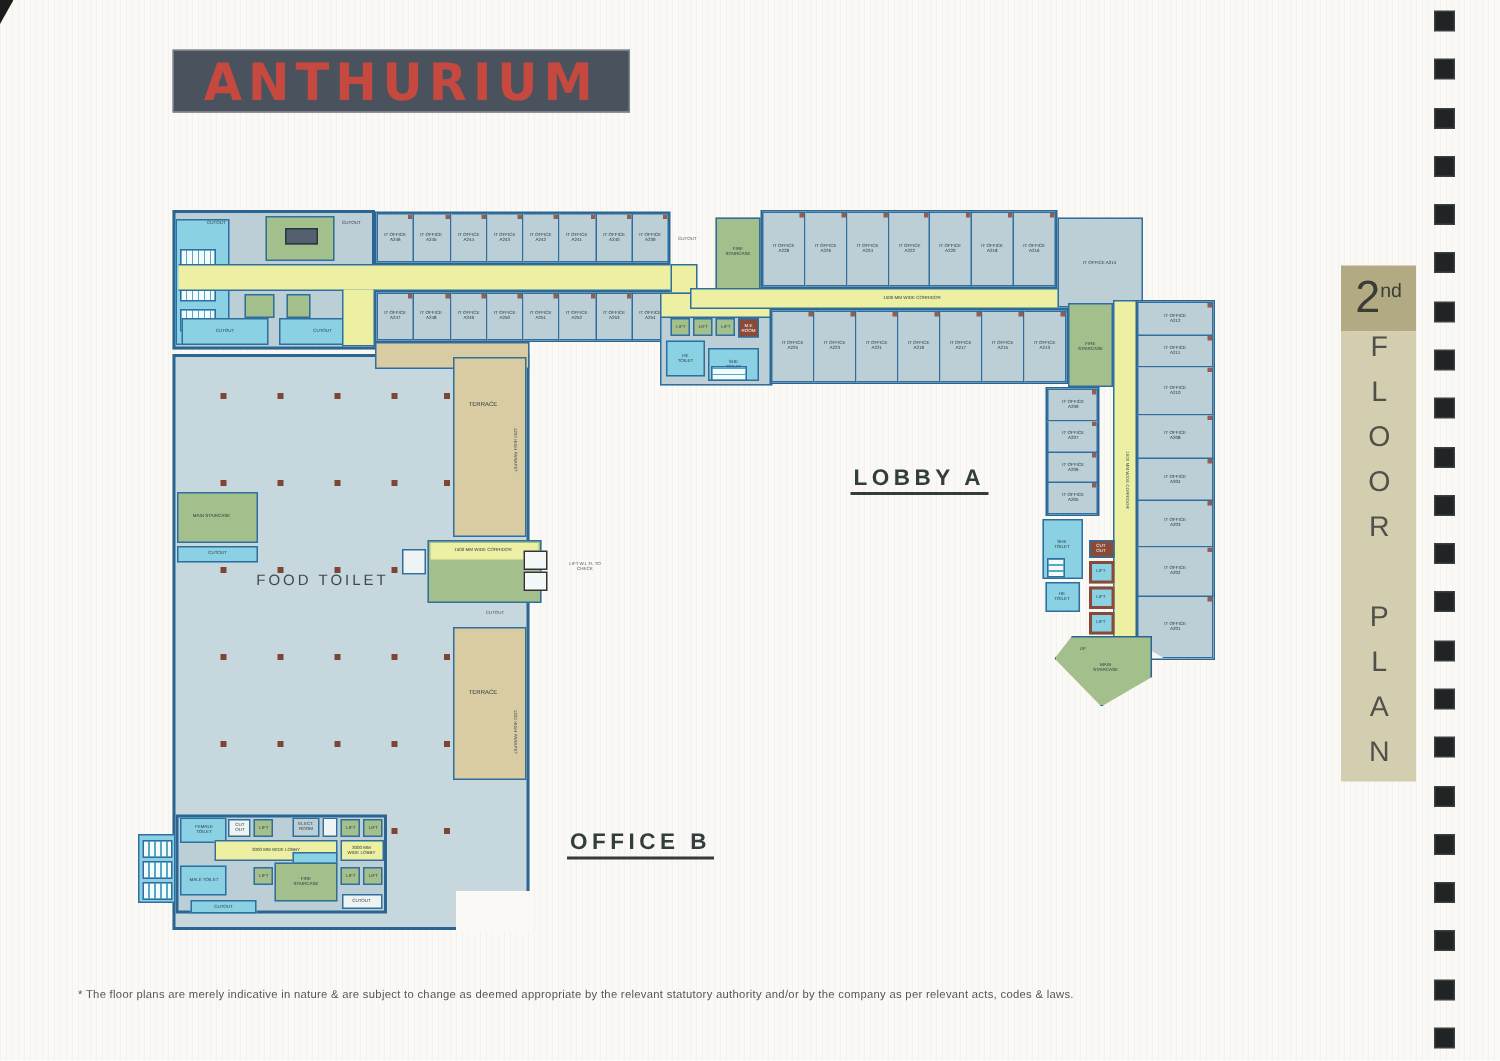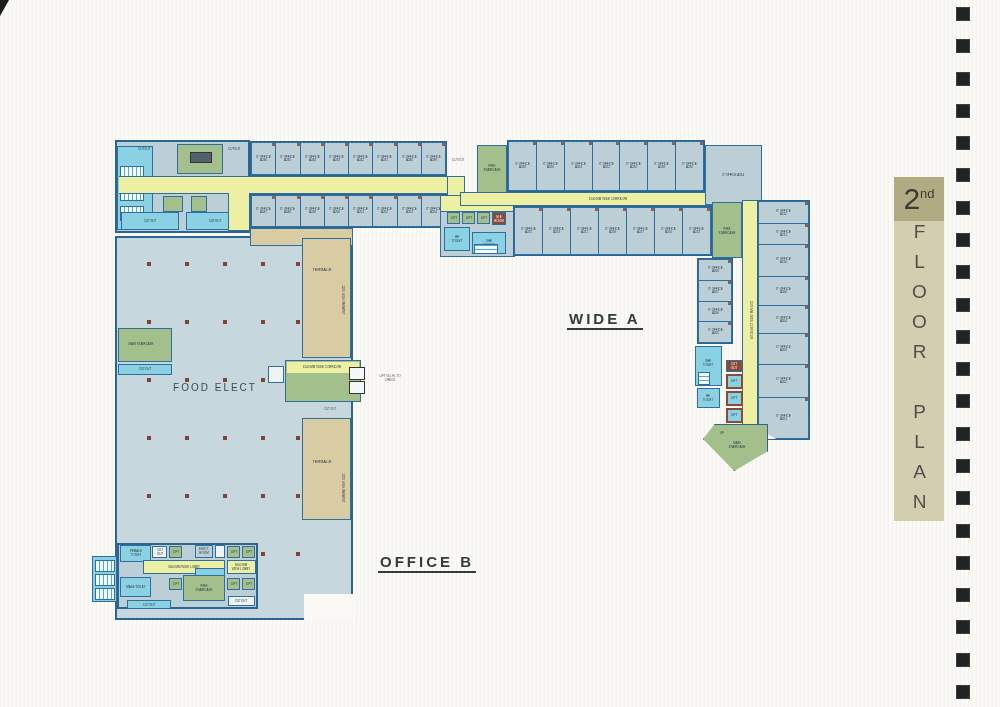--- a/index.html
+++ b/index.html
@@ -65,20 +65,23 @@
   .liftbox{position:absolute;background:#f5f8f8;border:1.2px solid #333;}
   .dot{position:absolute;width:4px;height:4px;background:#7e4537;}
 </style>
 </head>
 <body>
 
 <div class="page">
 
   <div class="corner"></div>
 
+  <div class="logo">
+    <span>ANTHURIUM</span>
+  </div>
 
   <div class="tab2nd">
     <span class="num">2</span>
       <sup>nd</sup>
   </div>
   <div class="tabstrip">
     <span>FLOOR PLAN</span>
   </div>
   <div id="filmstrip">
       <div class="fsq"></div>
@@ -144,21 +147,21 @@
     <div class="abs tan w" style="left:250px;top:228px;width:103px;height:18px;"></div>
     <div class="abs tan w" style="left:302px;top:238px;width:49px;height:120px;"></div>
     <div class="lblc" style="left:322px;top:270px;font-size:8px;">TERRACE</div>
     <div class="vlbl" style="left:343px;top:300px;">1200 HIGH PARAPET</div>
 
     <div class="abs green w" style="left:118px;top:328px;width:54px;height:34px;"></div>
     <div class="lblc wrap" style="left:141px;top:344px;width:60px;">MAIN STAIRCASE</div>
     <div class="abs cyan w" style="left:118px;top:364px;width:54px;height:11px;"></div>
     <div class="lblc" style="left:145px;top:369px;">CUTOUT</div>
 
-    <div class="fclabel">FOOD ELECT</div>
+    <div class="fclabel">FOOD TOILET</div>
 
     <div class="abs green w" style="left:285px;top:360px;width:76px;height:42px;"></div>
     <div class="abs yellow" style="left:287px;top:362px;width:72px;height:11px;"></div>
     <div class="lblc" style="left:322px;top:367px;">1500 MM WIDE CORRIDOR</div>
     <div class="liftbox" style="left:349px;top:367px;width:14px;height:11px;"></div>
     <div class="liftbox" style="left:349px;top:381px;width:14px;height:11px;"></div>
     <div class="abs whitebox w" style="left:268px;top:366px;width:16px;height:17px;"></div>
     <div class="lblc wrap" style="left:390px;top:378px;width:44px;color:#555;">LIFT W.L FL TO CHECK</div>
     <div class="lblc" style="left:330px;top:409px;color:#555;">CUTOUT</div>
 
@@ -412,16 +415,17 @@
     <div class="abs cyan" style="left:726px;top:391px;width:17px;height:15px;border:2px solid #8a4a38;"></div>
     <div class="lblc" style="left:734px;top:398px;">LIFT</div>
     <div class="abs cyan" style="left:726px;top:408px;width:17px;height:15px;border:2px solid #8a4a38;"></div>
     <div class="lblc" style="left:734px;top:415px;">LIFT</div>
     <div class="abs green" style="left:703px;top:424px;width:65px;height:47px;border:1.2px solid #2b6692;clip-path:polygon(18% 0,100% 0,100% 58%,48% 100%,0 32%);"></div>
     <div class="lblc wrap" style="left:737px;top:445px;width:44px;">MAIN STAIRCASE</div>
     <div class="lblc" style="left:722px;top:433px;color:#444;">UP</div>
 
   </div>
 
-  <div class="towerlabel" style="left:567px;top:310px;">WIDE A</div>
+  <div class="towerlabel" style="left:567px;top:310px;">LOBBY A</div>
   <div class="towerlabel" style="left:378px;top:553px;">OFFICE B</div>
 
+  <div class="disclaimer">* The floor plans are merely indicative in nature &amp; are subject to change as deemed appropriate by the relevant statutory authority and/or by the company as per relevant acts, codes &amp; laws.</div>
 </div>
 
 </body></html>

